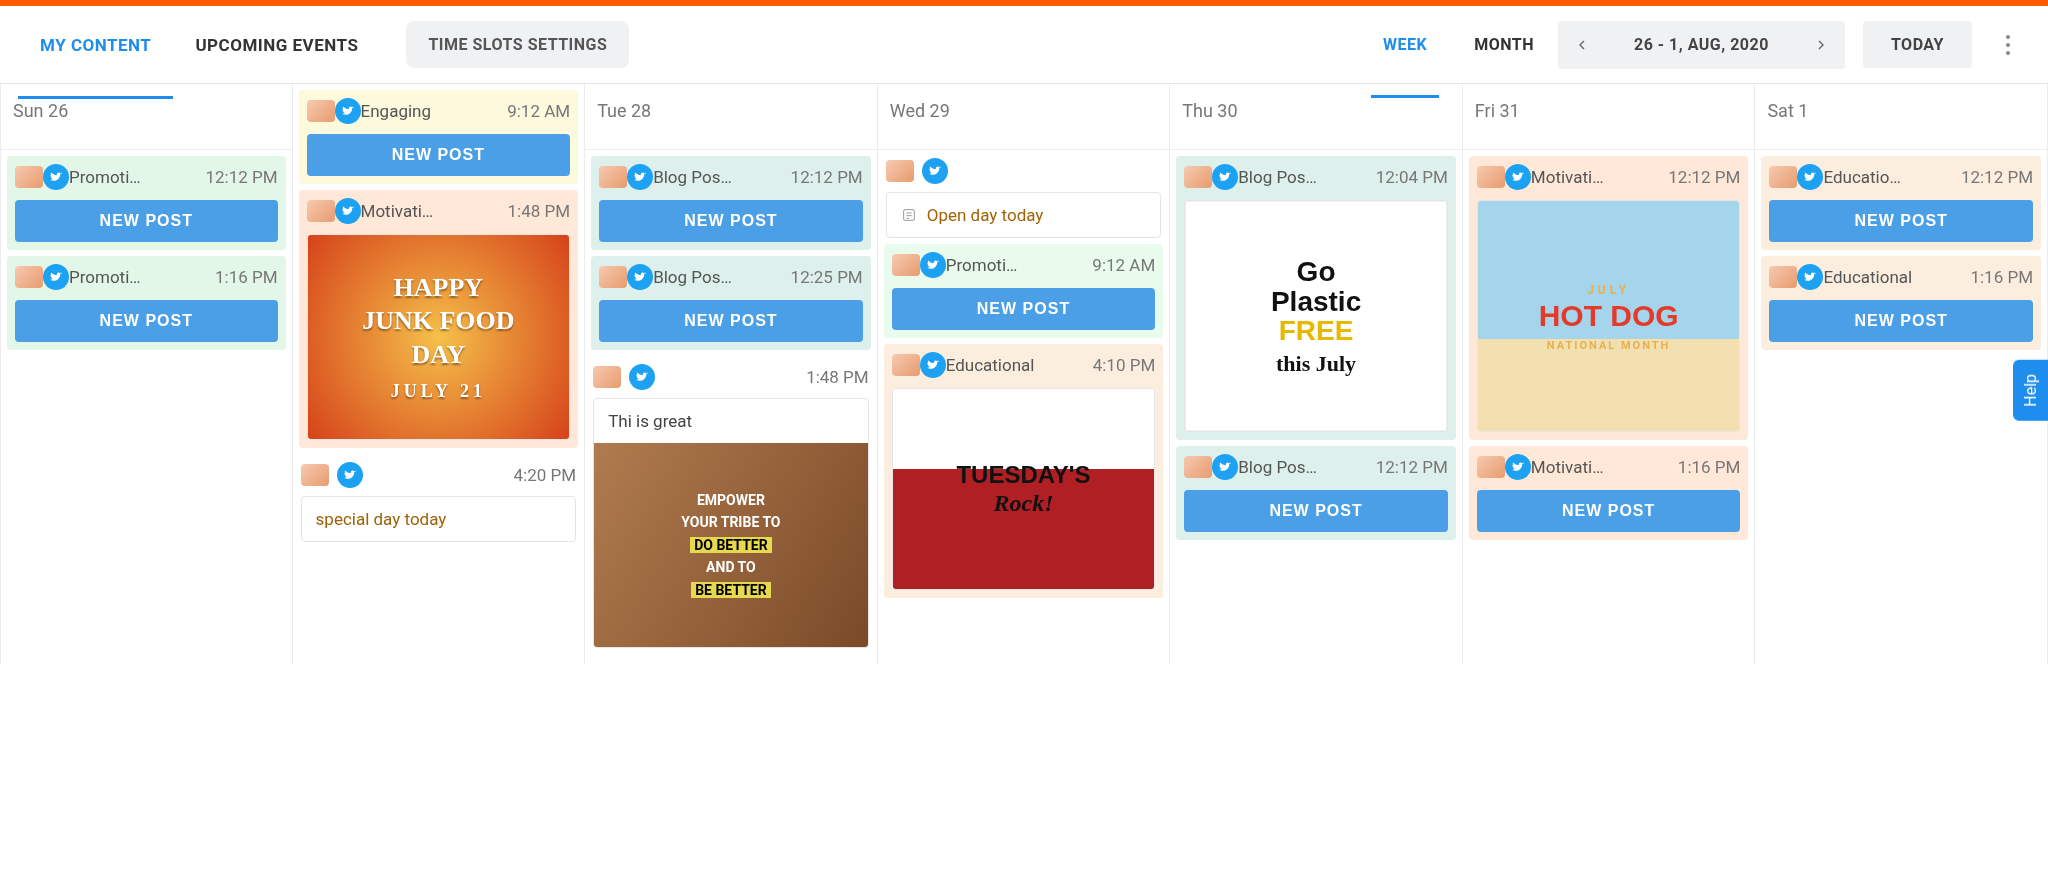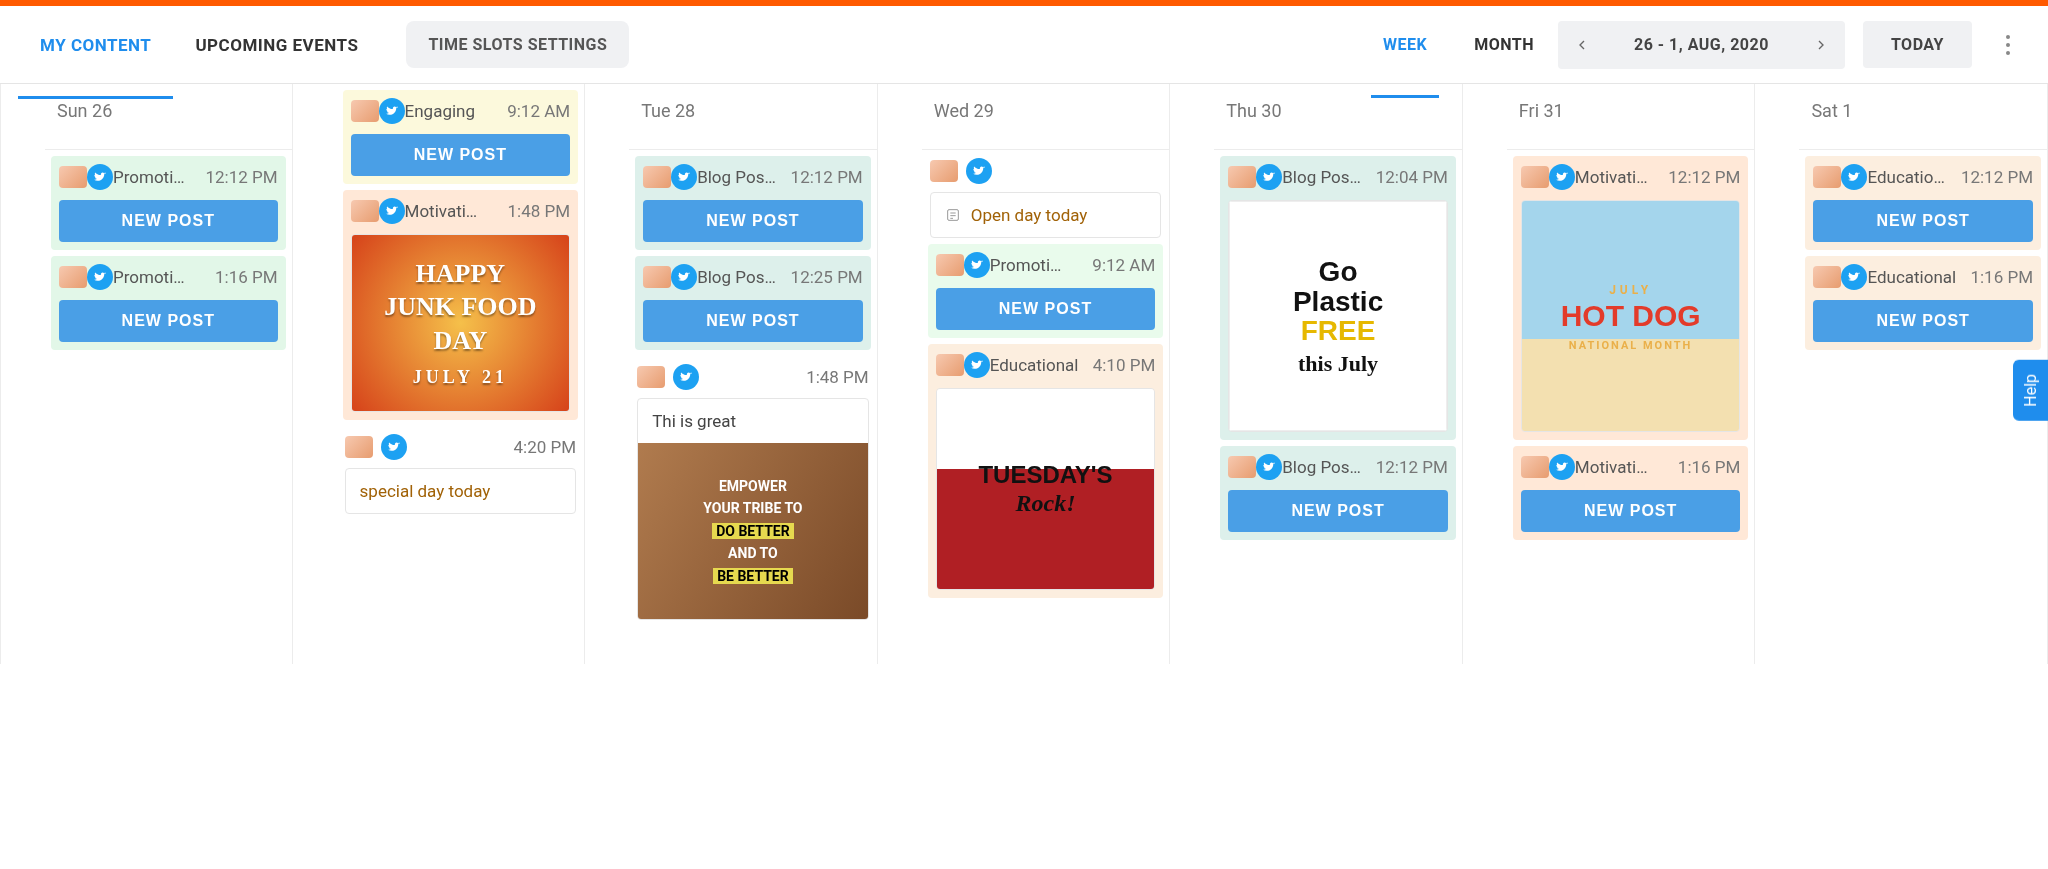--- a/index.html
+++ b/index.html
@@ -18,42 +18,42 @@
   .view-item.active::after { content:""; position:absolute; left:-6px; right:-6px; bottom:-26px; height:3px; background:#1f8ded; }
   .date-range-group { display:flex; align-items:center; background:#f0f1f3; border-radius:4px; overflow:hidden; }
   .chev-btn { width:48px; height:48px; display:flex; align-items:center; justify-content:center; cursor:pointer; }
   .chev-btn svg { width:16px; height:16px; stroke:#666; stroke-width:2; fill:none; }
   .date-range-label { font-weight:700; color:#444; padding:0 28px; letter-spacing:0.5px; font-size:16px;}
   .today-btn { background:#f0f1f3; font-weight:700; color:#444; padding:14px 28px; border-radius:4px; margin-left:18px; cursor:pointer; letter-spacing:0.5px; font-size:16px;}
   .more-btn { width:44px; height:44px; display:flex; align-items:center; justify-content:center; margin-left:14px; cursor:pointer; }
   .dots { display:flex; flex-direction:column; gap:4px;}
   .dots span { width:4px; height:4px; border-radius:50%; background:#888; }
   .calendar { display:grid; grid-template-columns:repeat(7,1fr); }
-  .day-col { border-right:1px solid #ececec; min-height:580px;padding-left:44px; }
+  .day-col { border-right:1px solid #ececec; min-height:580px; }
   .day-col:first-child { border-left:1px solid #ececec; }
   .day-head { font-size:18px; color:#777; padding:16px 12px 28px 12px; border-bottom:1px solid #ececec; }
   .card { margin:6px; border-radius:4px; padding:8px; font-size:16px; }
   .bg-green  { background:#e2f7e8; }
   .bg-peach  { background:#ffe8d7; }
   .bg-yellow { background:#fcf9dc; }
   .bg-mint   { background:#ddf0eb; }
   .bg-lightgreen { background:#e9fbec; }
   .bg-orange2 { background:#fceedf; }
   .card-row { display:flex; align-items:center; gap:0; }
   .avatar { width:28px; height:22px; border-radius:4px; background:linear-gradient(135deg,#f7c9b0,#e79c6f); display:inline-block;}
   .tw-icon { width:26px; height:26px; border-radius:50%; background:#1da1f2; display:inline-flex; align-items:center; justify-content:center; flex-shrink:0;}
   .tw-icon svg { width:14px; height:14px; fill:#fff;}
   .card-label { flex:1; color:#555; white-space:nowrap; overflow:hidden; text-overflow:ellipsis; font-size:17px;}
   .card-time { color:#777; font-size:17px; white-space:nowrap;}
   .new-post-btn { display:block; width:100%; margin-top:10px; background:#4a9fe6; color:#fff; border:none; border-radius:4px; padding:12px 0; font-weight:700; letter-spacing:1px; font-size:16px; cursor:pointer; }
   .content-box { background:#fff; border:1px solid #e5e5e5; border-radius:4px; margin-top:10px; padding:0; overflow:hidden;}
   .content-text { padding:12px 14px; color:#444; font-size:17px; }
   .content-input { background:#fff; border:1px solid #e5e5e5; border-radius:4px; margin-top:8px; padding:12px 14px; color:#a16207; display:flex; align-items:center; gap:10px; font-size:17px;}
   .content-input svg { width:16px; height:16px; stroke:#999; fill:none; stroke-width:1.5;}
-  .img-placeholder { width:100%; height:176px; background:#eee; display:flex; align-items:center; justify-content:center; text-align:center; font-weight:700; }
+  .img-placeholder { width:100%; height:204px; background:#eee; display:flex; align-items:center; justify-content:center; text-align:center; font-weight:700; }
   .img-junkfood { background:radial-gradient(circle,#f5c04a,#d6421a);} 
   .img-junkfood .overlay { color:#fff; font-family:serif; text-shadow:0 2px 2px rgba(0,0,0,0.4); line-height:1.3; font-size:26px;}
   .img-junkfood .overlay small{ display:block; font-size:18px; letter-spacing:4px; margin-top:8px;}
   .img-bebetter { background:linear-gradient(120deg,#b07b4e,#7a4a28);} 
   .img-bebetter .overlay { color:#fff; font-size:14px; line-height:1.6;}
   .img-tuesday { background:linear-gradient(180deg,#fff 40%,#b01f24 40%);}
   .img-tuesday .overlay { color:#111; font-family:Impact,sans-serif; font-size:24px;}
   .img-tuesday .overlay em{font-family:cursive; color:#111;}
   .img-plastic { background:#fff; border:1px solid #eee;}
   .img-plastic .overlay{ font-family:Impact,sans-serif; line-height:1.05;}

